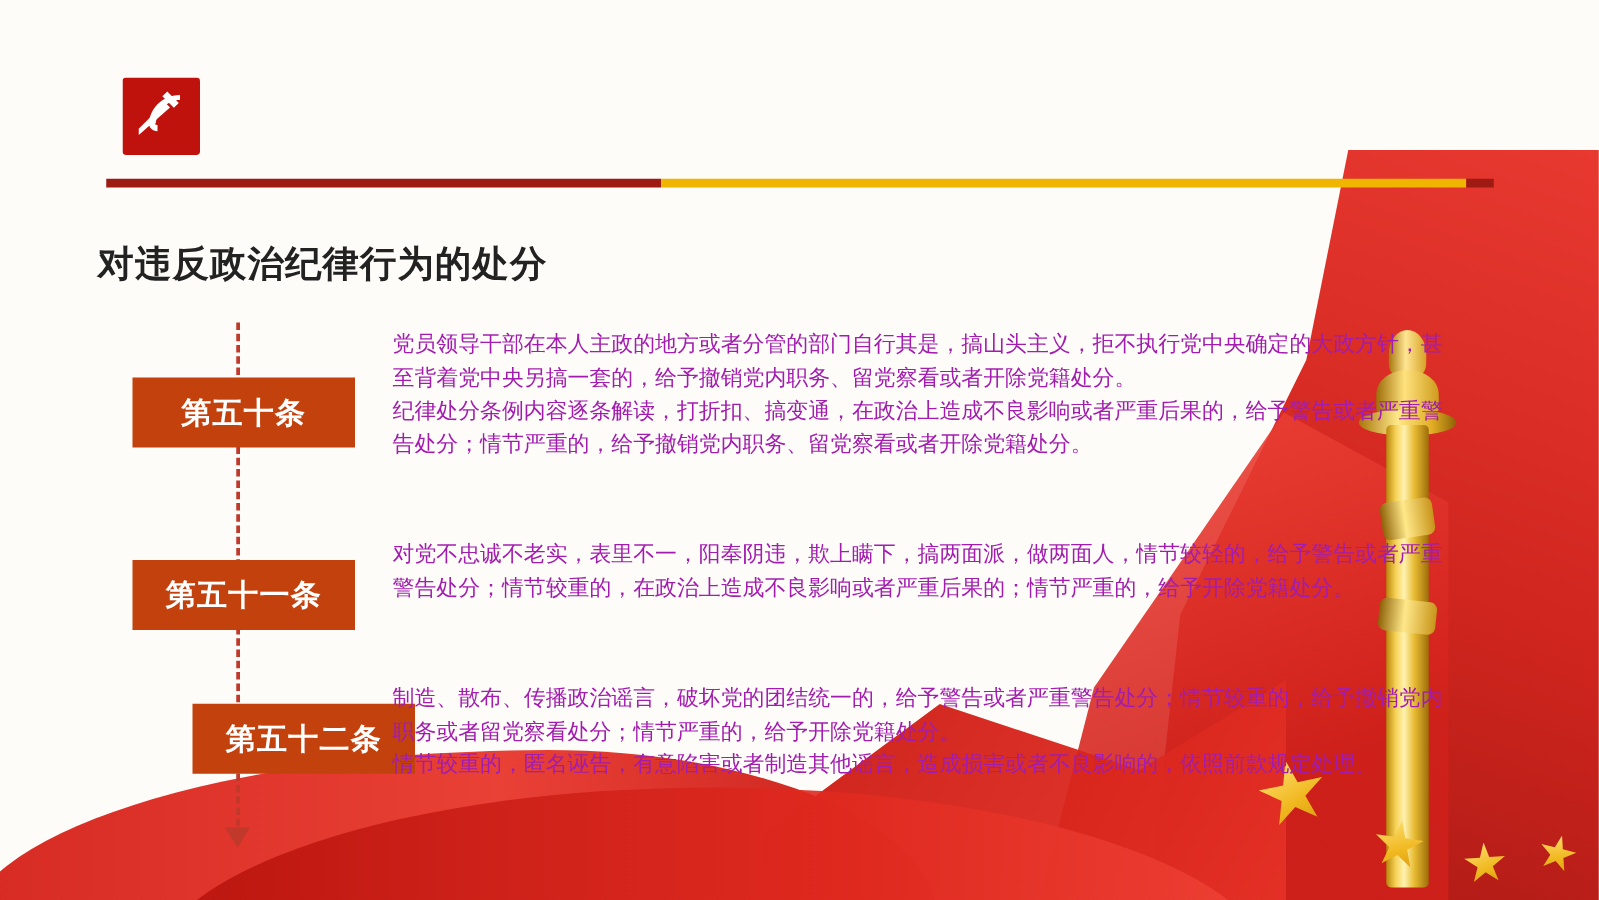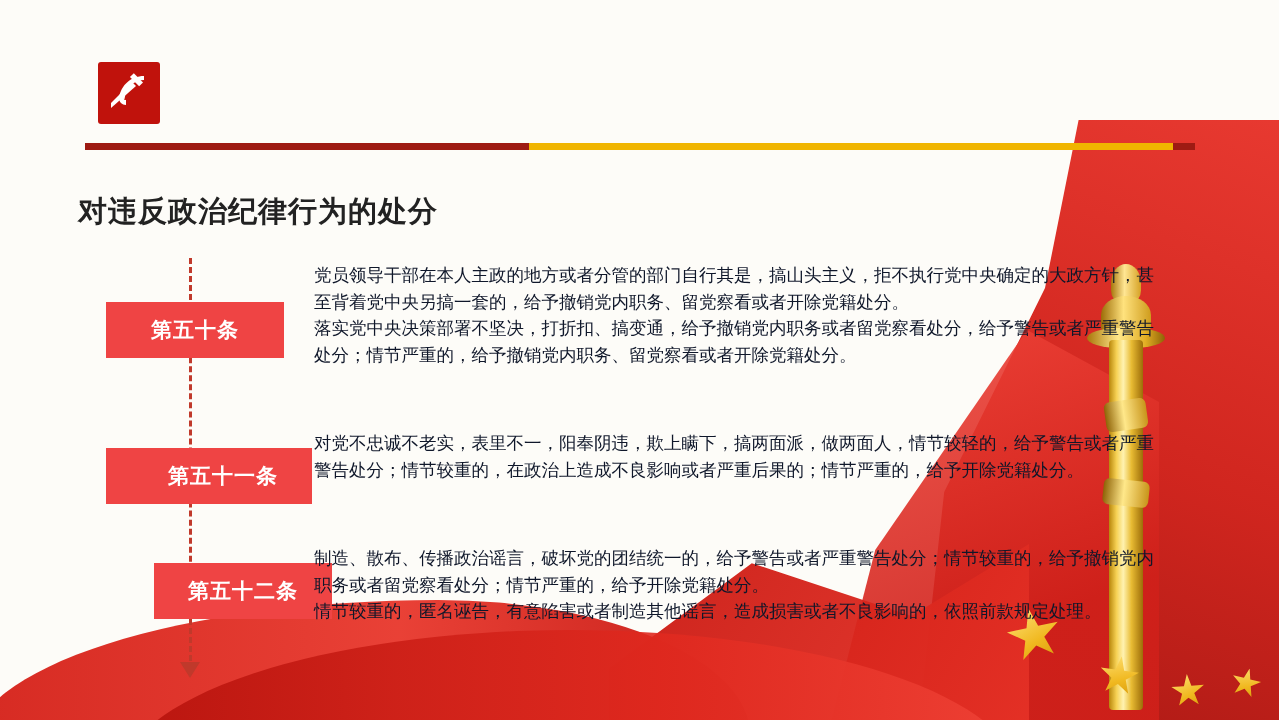--- a/index.html
+++ b/index.html
@@ -230,40 +230,40 @@
   }
   .block-1 { top: 262px; }
   .block-2 { top: 430px; }
   .block-3 { top: 545px; }
 
   .tag {
     position: absolute;
     left: 0;
     width: 178px;
     height: 56px;
-    background: #ef4444;
+    background: #c2410c;
     color: #ffffff;
-    font-size: 21px;
+    font-size: 24px;
     font-weight: bold;
     display: flex;
     align-items: center;
     justify-content: center;
     letter-spacing: 1px;
   }
   .tag-1 { top: 40px; }
-  .tag-2 { top: 18px; padding-left: 28px; }
+  .tag-2 { top: 18px; }
   .tag-3 { top: 18px; margin-left: 48px; }
 
   .body-text {
     position: absolute;
     left: 208px;
     width: 840px;
     font-size: 17.5px;
     line-height: 1.52;
-    color: #0f172a;
+    color: #a21caf;
     text-align: justify;
   }
   .body-text p { margin: 0; }
   .bt-1 { top: 0px; }
   .bt-2 { top: 0px; }
   .bt-3 { top: 0px; }
 </style>
 </head>
 <body>
 
@@ -311,21 +311,21 @@
 
 <div class="section-title">对违反政治纪律行为的处分</div>
 
 <div class="timeline"></div>
 <div class="timeline-arrow"></div>
 
 <div class="block block-1">
   <div class="tag tag-1">第五十条</div>
   <div class="body-text bt-1">
     <p>党员领导干部在本人主政的地方或者分管的部门自行其是，搞山头主义，拒不执行党中央确定的大政方针，甚至背着党中央另搞一套的，给予撤销党内职务、留党察看或者开除党籍处分。</p>
-    <p>落实党中央决策部署不坚决，打折扣、搞变通，给予撤销党内职务或者留党察看处分，给予警告或者严重警告处分；情节严重的，给予撤销党内职务、留党察看或者开除党籍处分。</p>
+    <p>纪律处分条例内容逐条解读，打折扣、搞变通，在政治上造成不良影响或者严重后果的，给予警告或者严重警告处分；情节严重的，给予撤销党内职务、留党察看或者开除党籍处分。</p>
   </div>
 </div>
 
 <div class="block block-2">
   <div class="tag tag-2">第五十一条</div>
   <div class="body-text bt-2">
     <p>对党不忠诚不老实，表里不一，阳奉阴违，欺上瞒下，搞两面派，做两面人，情节较轻的，给予警告或者严重警告处分；情节较重的，在政治上造成不良影响或者严重后果的；情节严重的，给予开除党籍处分。</p>
   </div>
 </div>
 

